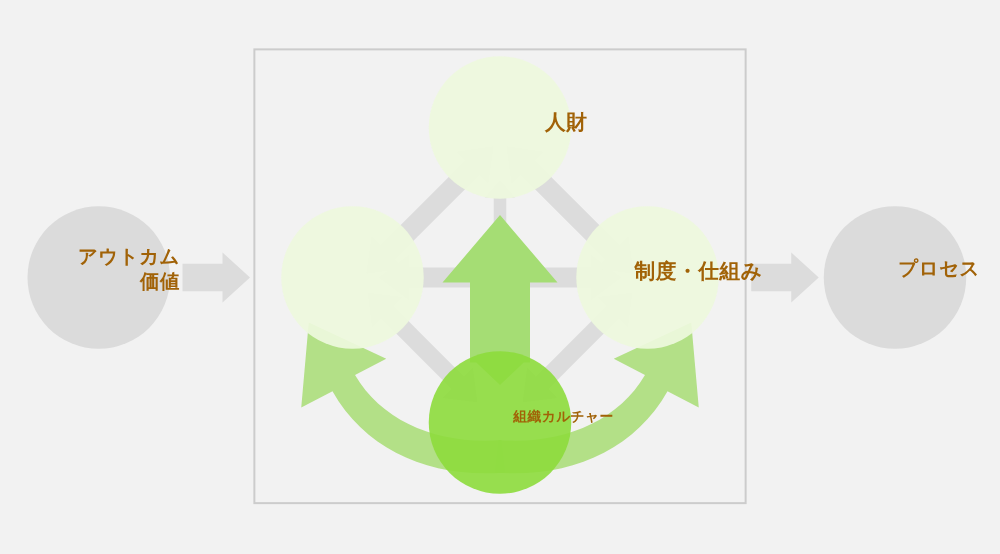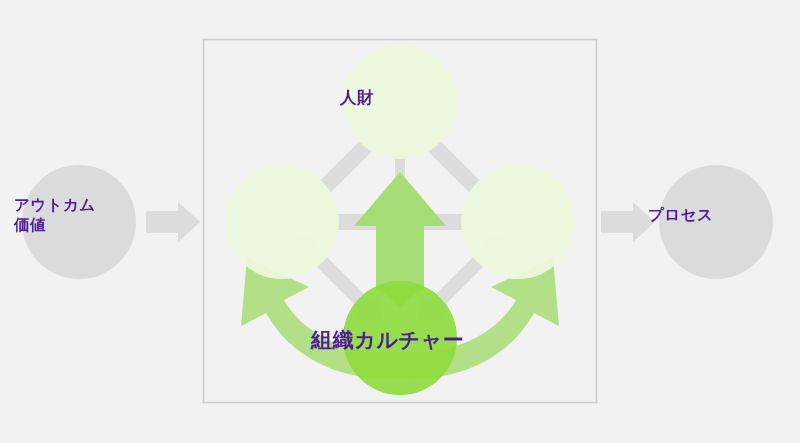--- a/index.html
+++ b/index.html
@@ -22,37 +22,37 @@
   #diagram-svg {
     position: absolute;
     left: 0;
     top: 0;
     width: 800px;
     height: 443px;
     display: block;
   }
   .node-label {
     position: absolute;
-    text-align: left;
-    color: #4c1d95;
+    text-align: right;
+    color: #a16207;
     font-weight: 700;
     line-height: 1.28;
     letter-spacing: 0.03em;
     white-space: pre-line;
     pointer-events: none;
     z-index: 5;
   }
   .label-outer {
     font-size: 15.5px;
   }
   .label-inner {
     font-size: 16.5px;
   }
   .label-culture {
-    font-size: 21px;
+    font-size: 11px;
   }
   #label-value      { left: 14px;  top: 196px; width: 130px; }
   #label-outcome    { left: 648px; top: 206px; width: 136px; }
   #label-talent     { left: 340px; top: 87px;  width: 130px; }
   #label-process    { left: 215px; top: 206px; width: 130px; }
   #label-systems    { left: 440px; top: 206px; width: 170px; }
   #label-culture    { left: 311px; top: 327px; width: 180px; }
 </style>
 </head>
 <body>
@@ -134,16 +134,17 @@
   </svg>
 
   <div class="node-label label-outer" id="label-value">アウトカム
 価値</div>
 
   <div class="node-label label-outer" id="label-outcome">プロセス</div>
 
   <div class="node-label label-inner" id="label-talent">人財</div>
 
 
+  <div class="node-label label-inner" id="label-systems">制度・仕組み</div>
 
   <div class="node-label label-culture" id="label-culture">組織カルチャー</div>
 
 </div>
 
 </body></html>

